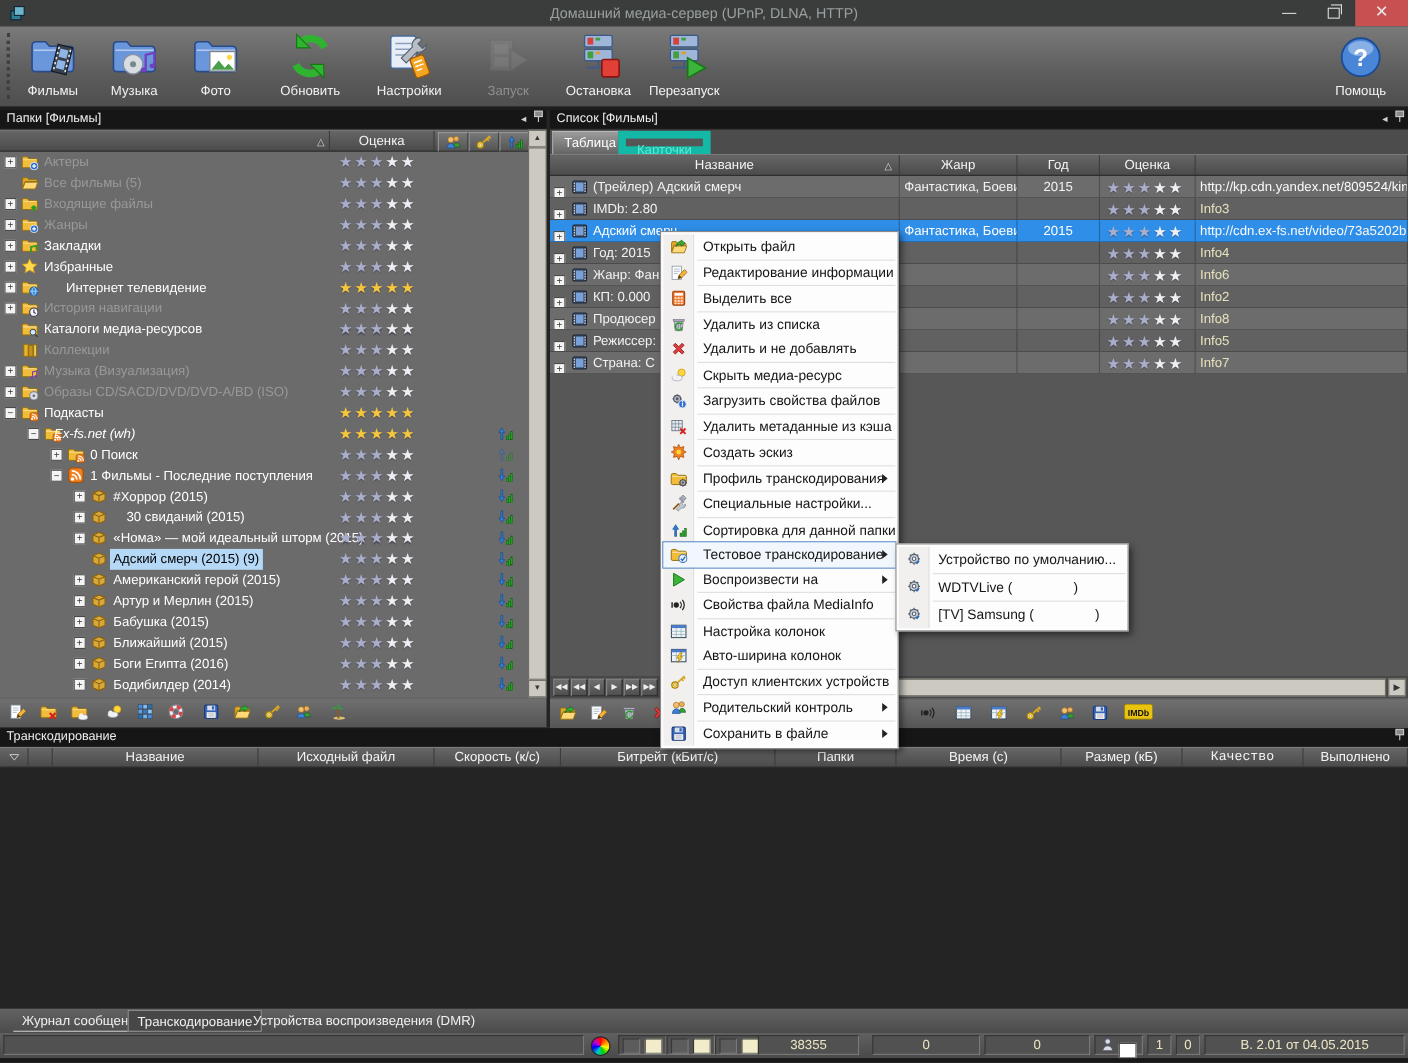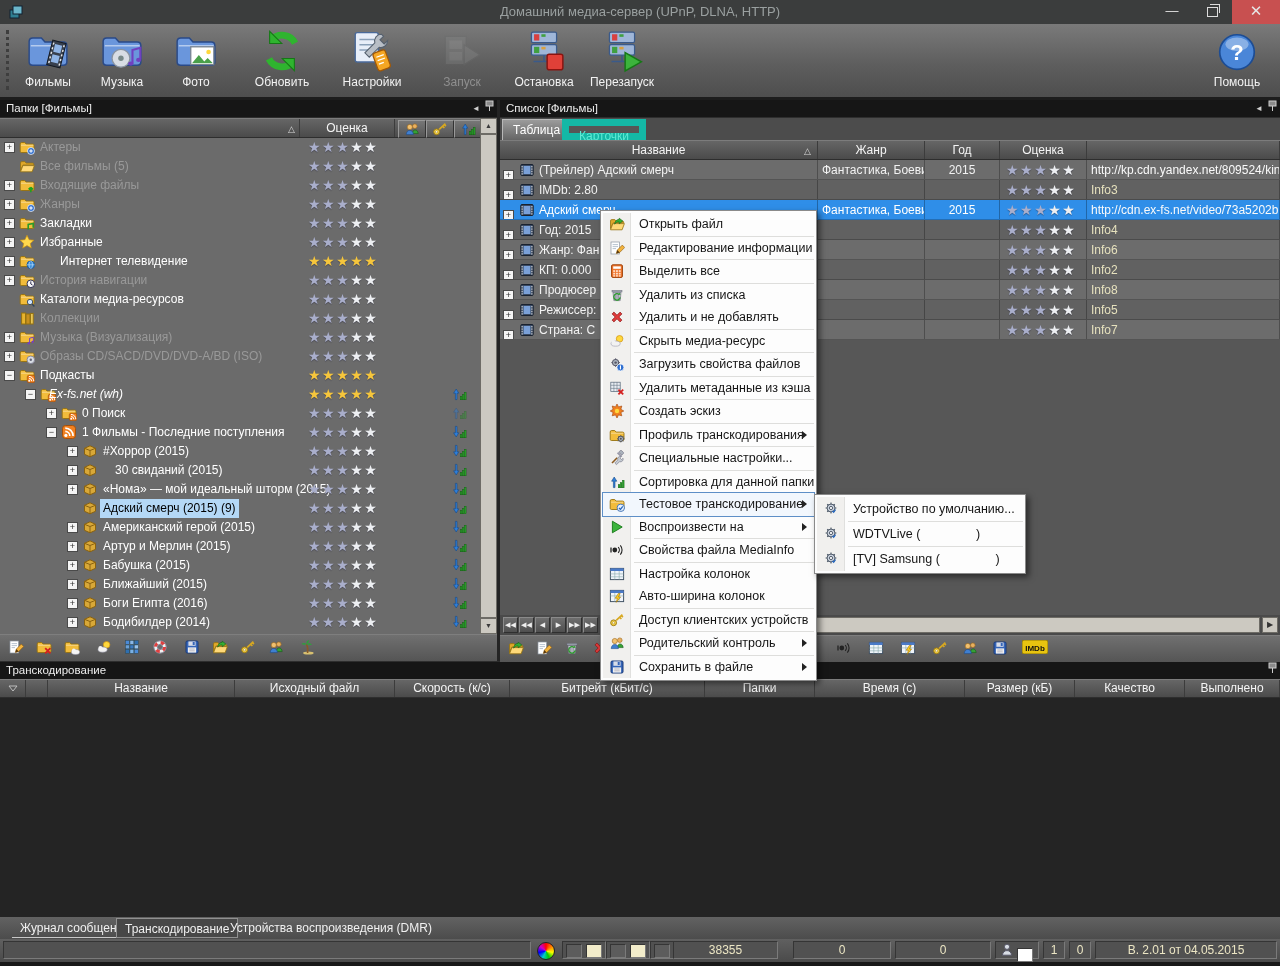--- a/index.html
+++ b/index.html
@@ -1049,38 +1049,38 @@
           <path d="M2 3h8l-4 5z" fill="none" stroke="#c8c8c8" stroke-width=".9"></path>
         </svg></div>
       <div class="colcell" style="left: 26px; width: 22px; line-height: 17px;"></div>
       <div class="colcell" style="left: 48px; width: 187px; line-height: 17px;">Название</div>
       <div class="colcell" style="left: 235px; width: 160px; line-height: 17px;">Исходный файл</div>
       <div class="colcell" style="left: 395px; width: 115px; line-height: 17px;">Скорость (к/с)</div>
       <div class="colcell" style="left: 510px; width: 195px; line-height: 17px;">Битрейт (кБит/с)</div>
       <div class="colcell" style="left: 705px; width: 110px; line-height: 17px;">Папки</div>
       <div class="colcell" style="left: 815px; width: 150px; line-height: 17px;">Время (с)</div>
       <div class="colcell" style="left: 965px; width: 110px; line-height: 17px;">Размер (кБ)</div>
-      <div class="colcell" style="left: 1075px; width: 110px; line-height: 17px;">Качество</div>
+      <div class="colcell" style="left: 1075px; width: 110px; line-height: 17px; font-family: Liberation Mono, monospace;">Качество</div>
       <div class="colcell" style="left: 1185px; width: 95px; line-height: 17px;">Выполнено</div>
     </div>
   <div class="transc-body"></div>
 
   <div class="btabs" id="btabs">
       <div class="btab first" style="left: 12px;">Журнал сообщений</div>
       <div class="btab active" style="left: 116px;">Транскодирование</div>
       <div class="btab" style="left: 222px;">Устройства воспроизведения (DMR)</div>
     </div>
 
   <div class="statusbar" id="statusbar">
       <div class="scell" style="left: 3px; width: 528px;"></div>
       <div class="colorwheel" style="left: 537px;"></div>
       <div class="scell" style="left: 562px; width: 44px;"><span class="sbox dark"></span><span class="sbox cream"></span></div>
       <div class="scell" style="left: 606px; width: 44px;"><span class="sbox dark"></span><span class="sbox cream"></span></div>
       <div class="scell" style="left: 650px; width: 44px;"><span class="sbox dark"></span><span class="sbox cream"></span></div>
-      <div class="scell" style="left: 673px; width: 105px;">38355</div>
+      <div class="scell" style="left: 689px; width: 92px;">38355</div>
       <div class="scell" style="left: 793px; width: 98px;">0</div>
       <div class="scell" style="left: 895px; width: 96px;">0</div>
       <div class="scell" style="left: 995px; width: 44px;"><svg width="16" height="16" viewBox="0 0 16 16">
           <circle cx="8" cy="4.8" r="2.6" fill="#d8dde4" stroke="#556"></circle>
           <path d="M3.4 13.2c.4-3 2.1-4.6 4.6-4.6s4.2 1.6 4.6 4.6z" fill="#d8dde4" stroke="#556"></path>
         </svg><span class="sbox" style="background:#fff;"></span></div>
       <div class="scell" style="left: 1043px; width: 22px;">1</div>
       <div class="scell" style="left: 1069px; width: 22px;">0</div>
       <div class="scell" style="left: 1095px; width: 182px;">В. 2.01 от 04.05.2015</div>
     </div>

